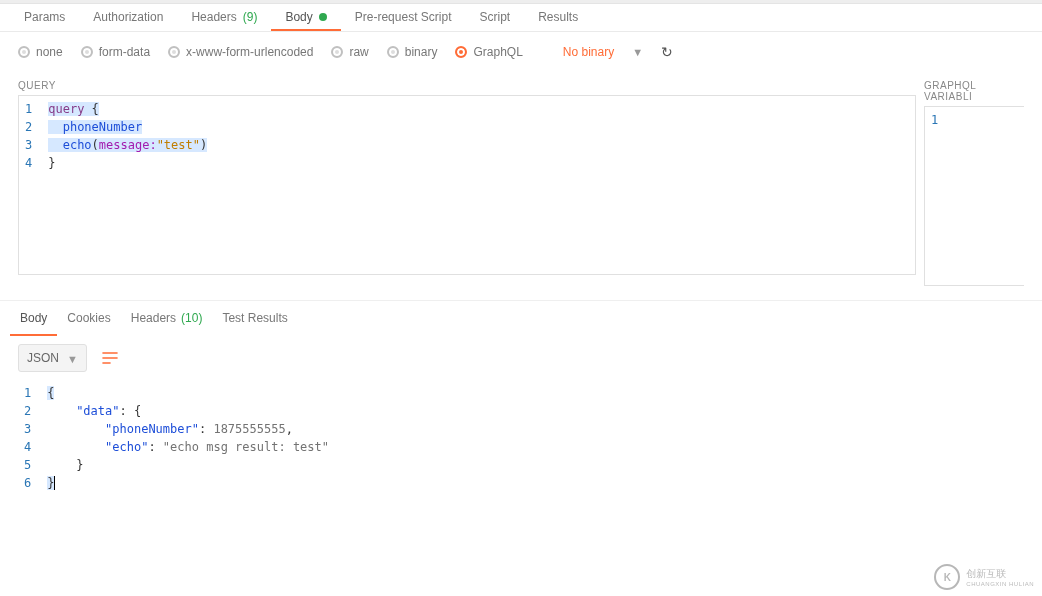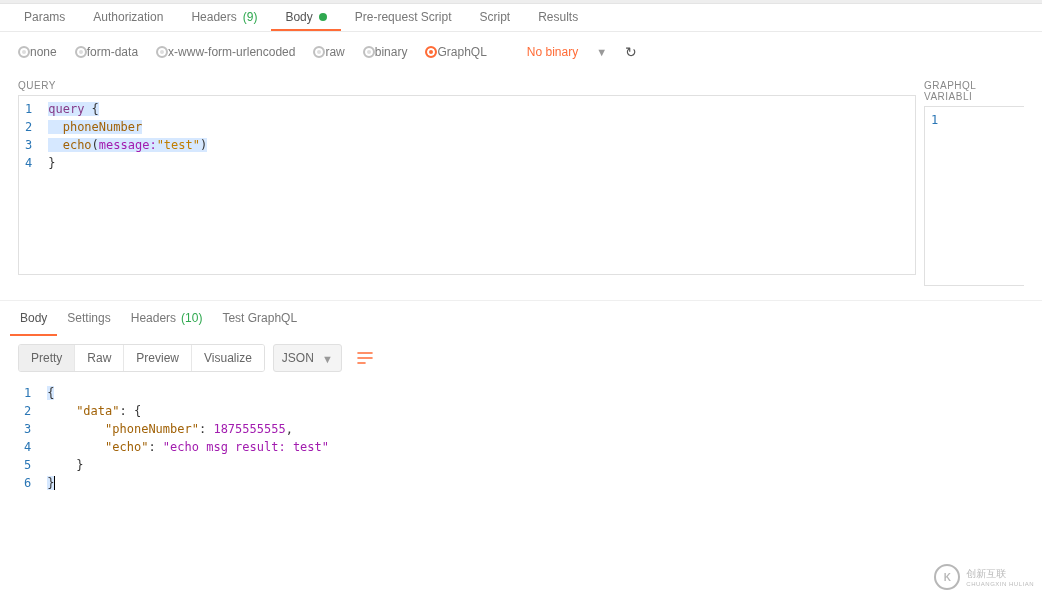--- a/index.html
+++ b/index.html
@@ -38,21 +38,21 @@
   .dot-green-active { width:8px; height:8px; border-radius:50%; background:#2fa84f; display:inline-block;}
   
   
   .bodytype-row {
     display: flex;
     align-items: center;
     padding: 0 18px;
     height: 40px;
     gap: 18px;
   }
-  .radio-item { display:flex; align-items:center; color:#777; cursor:pointer; }
+  .radio-item { display:flex; align-items:center; gap:6px; color:#777; cursor:pointer; }
   .radio-dot {
     width:12px; height:12px; border-radius:50%;
     border:2px solid #b5b5b5; display:inline-block;
     position:relative;
   }
   .radio-dot.gray { border-color:#c0c0c0; background:#ddd; box-shadow: inset 0 0 0 2px #fff; }
   .radio-dot.selected { border-color:#ff6c37; background:#ff6c37; box-shadow: inset 0 0 0 2px #fff; }
   .schema-text { color:#ff6c37; }
   .chev { color:#999; font-size:11px; }
   .refresh-ic { font-size:14px; color:#555; cursor:pointer; }
@@ -79,23 +79,23 @@
   .ed-col.sm .ed-box { border-left:1px solid #e0e0e0; border-right:none; border-top:1px solid #e0e0e0; border-bottom:1px solid #e0e0e0;}
   .gutter {
     text-align:right;
     color:#2a76b5;
     padding:4px 10px 4px 6px;
     user-select:none;
     background:#fff;
   }
   .codearea { padding:4px 6px; }
   .kw { color:#863b88; }
-  .field { color:#a16207; }
+  .field { color:#1d4ed8; }
   .str { color:#c07d00; }
-  .num { color:#a21caf; }
+  .num { color:#737373; }
   .blue { color:#a21caf; }
   .hl { background:#d6e8ff; display:inline; }
   .punc { color:#333; }
 
   
   .resp-tabs {
     display:flex;
     align-items:center;
     padding:0 10px;
     height:36px;
@@ -243,38 +243,32 @@
       <div class="codearea"></div>
     </div>
   </div>
 </div>
 
 <div class="resp-tabs">
   <div class="resp-tab active">
       <span>Body</span>
     </div>
   <div class="resp-tab">
-      <span>Settings</span>
+      <span>Cookies</span>
     </div>
   <div class="resp-tab">
       <span>Headers</span>
       <span class="count-green">(10)</span>
     </div>
   <div class="resp-tab">
-      <span>Test GraphQL</span>
+      <span>Test Results</span>
     </div>
 </div>
 
 <div class="resp-toolbar">
-  <div class="btn-group">
-    <div class="btn selected">Pretty</div>
-    <div class="btn">Raw</div>
-    <div class="btn">Preview</div>
-    <div class="btn">Visualize</div>
-  </div>
   <div class="select-box">
     <span>JSON</span>
     <span class="chev">▼</span>
   </div>
   <div class="wrap-btn">
     <svg width="16" height="14" viewBox="0 0 16 14">
         <g stroke="#ff6c37" stroke-width="1.6" fill="none" stroke-linecap="round">
           <line x1="1" y1="2" x2="15" y2="2"></line>
           <line x1="1" y1="7" x2="15" y2="7"></line>
           <line x1="1" y1="12" x2="8" y2="12"></line>

